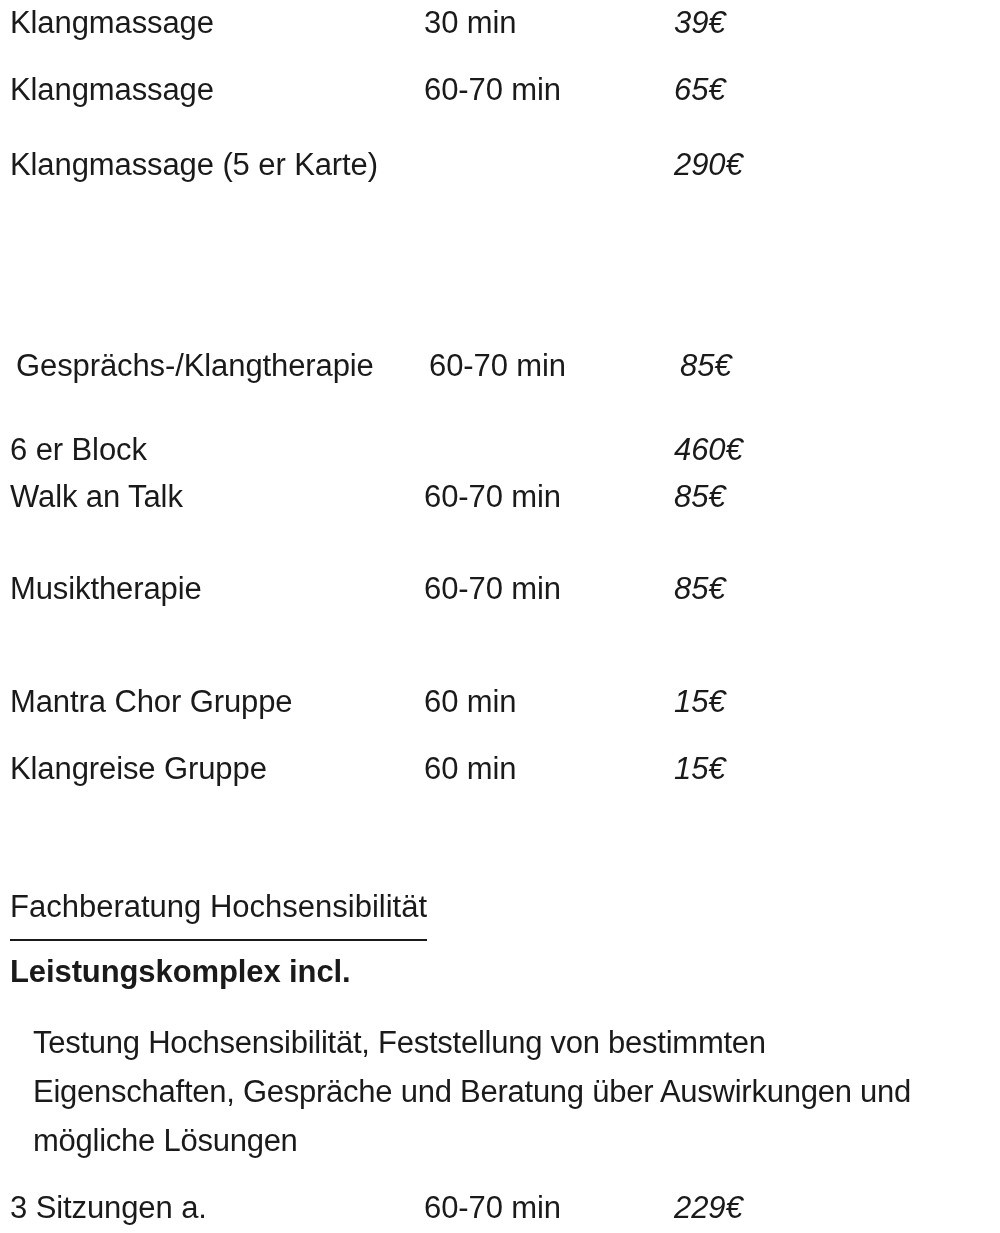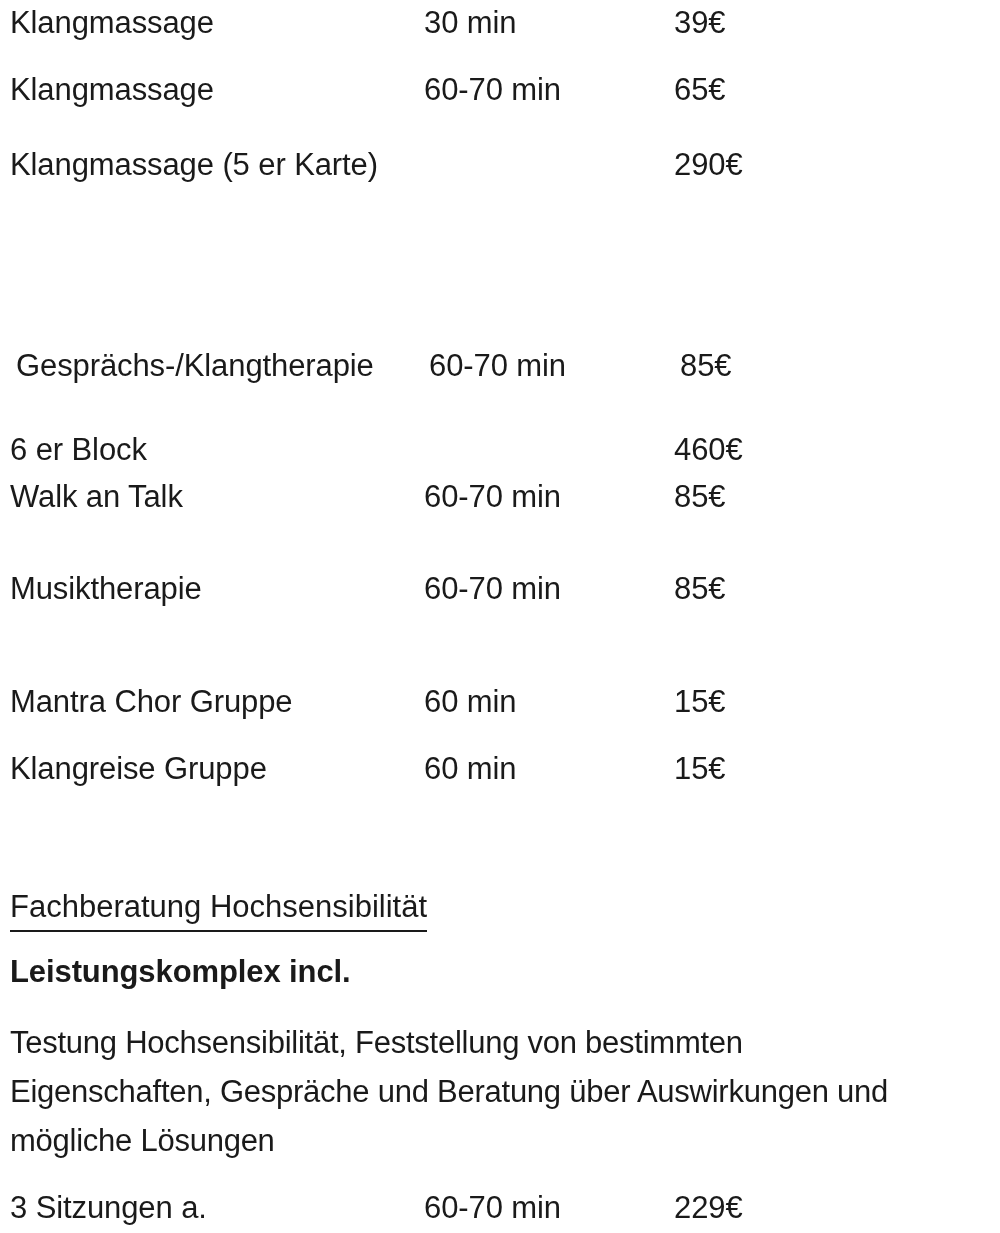--- a/index.html
+++ b/index.html
@@ -35,48 +35,48 @@
   }
   .cell {
     position: absolute;
     top: 0;
     line-height: 44px;
     font-size: 31px;
     letter-spacing: -0.1px;
   }
   .cell.service   { left: 10px; }
   .cell.duration  { left: 424px; }
-  .cell.price     { left: 674px; }
+  .cell.price     { left: 674px; font-style: italic; }
 
   
   .row.tight .cell.duration { left: 423px; }
 
   
   .section-heading {
     position: absolute;
     left: 10px;
     font-size: 31px;
     line-height: 44px;
     white-space: nowrap;
-    padding-bottom: 1px;
+    padding-bottom: 10px;
     border-bottom: 2px solid #1a1a1a;
     display: inline-block;
   }
 
   
   .text-line {
     position: absolute;
     left: 10px;
     font-size: 31px;
     line-height: 44px;
     white-space: nowrap;
     letter-spacing: -0.1px;
   }
 
-  .para-line { letter-spacing: -0.25px; }
+  .para-line { letter-spacing: -0.25px; margin-left: 23px; }
 </style>
 </head>
 <body>
 
 <div class="page">
 
   <div class="row" style="top: 1px;">
     <span class="cell service">Klangmassage</span>
     <span class="cell duration">30 min</span>
     <span class="cell price">39€</span>

